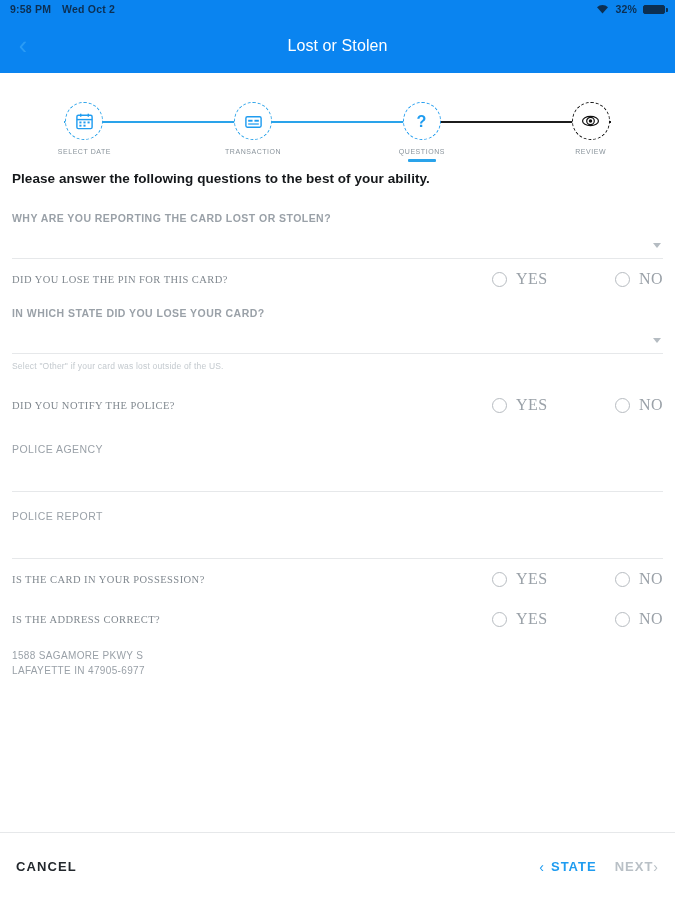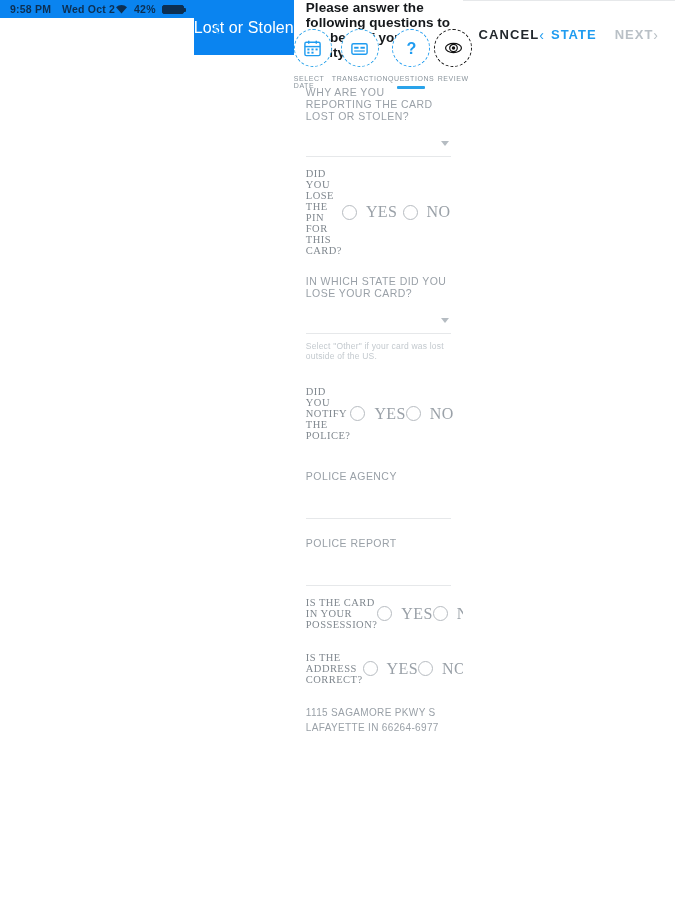--- a/index.html
+++ b/index.html
@@ -8,20 +8,21 @@
     background: #ffffff;
     font-family: "Liberation Sans", sans-serif;
     -webkit-font-smoothing: antialiased;
   }
   .screen {
     position: relative;
     width: 675px; height: 900px;
     overflow: hidden;
     background: #ffffff;
     display: flex;
+    flex-direction: column;
   }
 
   
   .statusbar {
     height: 18px;
     background: #0a84f0;
     color: #0c2f52;
     display: flex;
     align-items: center;
     padding: 0 10px;
@@ -134,38 +135,38 @@
   
   .content {
     flex: 1;
     padding: 0 12px;
     overflow: hidden;
   }
   .intro {
     font-size: 13.5px;
     font-weight: bold;
     color: #15181b;
-    margin-top: 0;
+    margin-top: 6px;
     margin-bottom: 18px;
     letter-spacing: .05px;
   }
 
   .field {
     position: relative;
     border-bottom: 1px solid #e6e8ea;
     padding-bottom: 6px;
   }
   .field-label {
     font-size: 10.5px;
     color: #9aa1a8;
     letter-spacing: .45px;
     text-transform: uppercase;
   }
   .select-field { padding-top: 8px; }
-  .select-field .field-label { display: block; }
+  .select-field .field-label { display: block; font-weight: bold; }
   .select-row {
     height: 28px;
     display: flex;
     align-items: flex-end;
     justify-content: flex-end;
     padding-right: 2px;
   }
   .caret {
     width: 0; height: 0;
     border-left: 4.5px solid transparent;
@@ -276,21 +277,21 @@
 
   <div class="statusbar">
     <div class="sb-left">
       <span>9:58 PM</span>
       <span>Wed Oct 2</span>
     </div>
     <div class="sb-right">
       <svg class="wifi-ico" width="13" height="10" viewBox="0 0 13 10">
         <path d="M6.5 9.5 L1 3.2 A8 8 0 0 1 12 3.2 Z" fill="#0c2f52"></path>
       </svg>
-      <span>42%</span>
+      <span>32%</span>
       <span class="battery"></span>
     </div>
   </div>
 
   <div class="navbar">
     <div class="nav-back">‹</div>
     <div class="nav-title">Lost or Stolen</div>
   </div>
 
   <div class="stepper">
@@ -427,22 +428,22 @@
         <span class="radio"></span>
         <span class="yn-text">YES</span>
       </span>
       <span class="yn-opt">
         <span class="radio"></span>
         <span class="yn-text">NO</span>
       </span>
     </div>
 
     <div class="address">
-      <div>1115 SAGAMORE PKWY S</div>
-      <div>LAFAYETTE IN 66264-6977</div>
+      <div>1588 SAGAMORE PKWY S</div>
+      <div>LAFAYETTE IN 47905-6977</div>
     </div>
 
   </div>
 
   <div class="footer">
     <div class="cancel-btn">CANCEL</div>
     <div class="footer-right">
       <div class="back-btn">
         <span class="chev">‹</span>
         <span>STATE</span>

